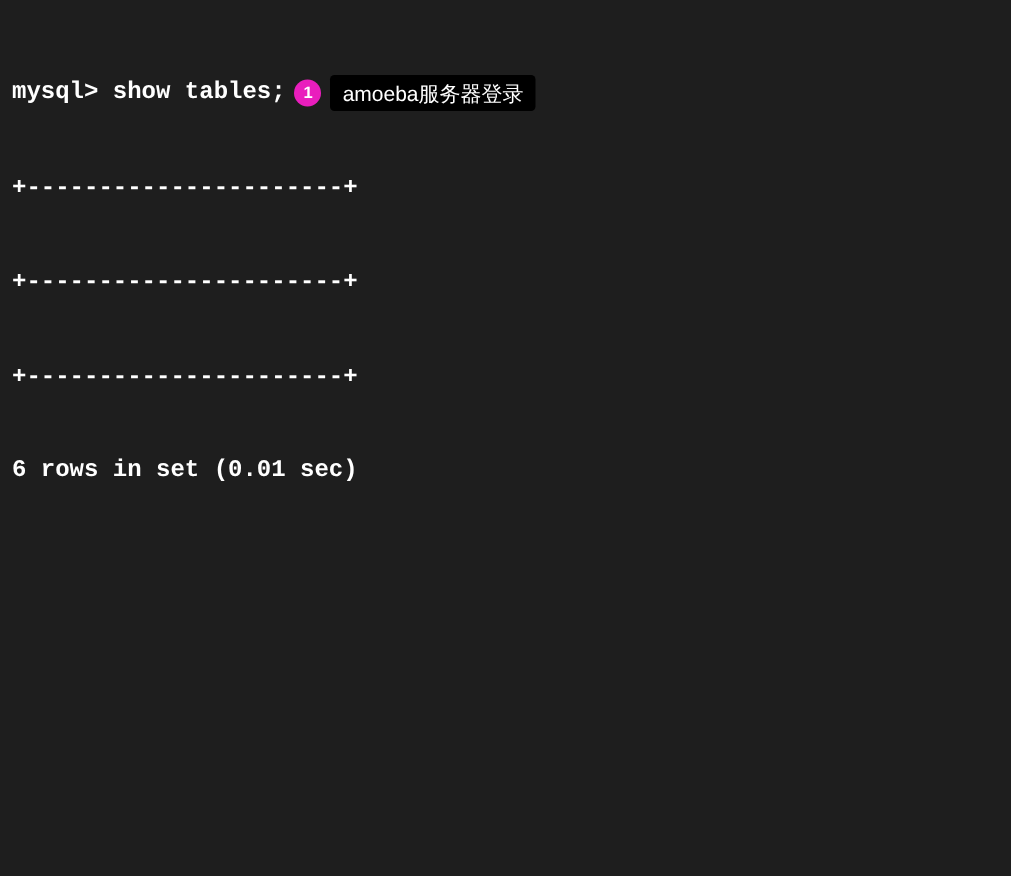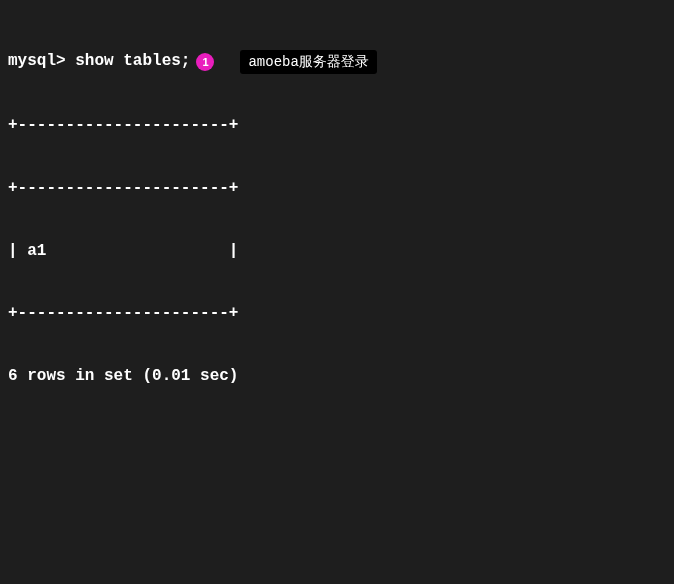--- a/index.html
+++ b/index.html
@@ -42,37 +42,35 @@
       margin-right: 6px;
       font-family: Arial, sans-serif;
     }
     .annotation-label {
       display: inline-block;
       background: #000000;
       color: #ffffff;
       padding: 3px 8px;
       font-size: 14px;
       border-radius: 3px;
-      font-family: Liberation Mono, monospace;
+      font-family: Liberation Sans, sans-serif;
       font-weight: normal;
-      margin-left: 20px;
     }
   </style>
 </head>
 <body>
 
 <div class="terminal">
   <div class="line">
     <span>mysql&gt; show tables;</span>
     <span class="annotation-badge">1</span>
     <span class="annotation-label">amoeba服务器登录</span>
   </div>
   <div class="line"><span>+----------------------+</span></div>
   <div class="line"><span>+----------------------+</span></div>
-  <div class="line"><span>| a1                   |</span></div>
   <div class="line"><span>+----------------------+</span></div>
   <div class="line"><span>6 rows in set (0.01 sec)</span></div>
   <div class="line"><span></span></div>
   
   
   
   
   
   
   

